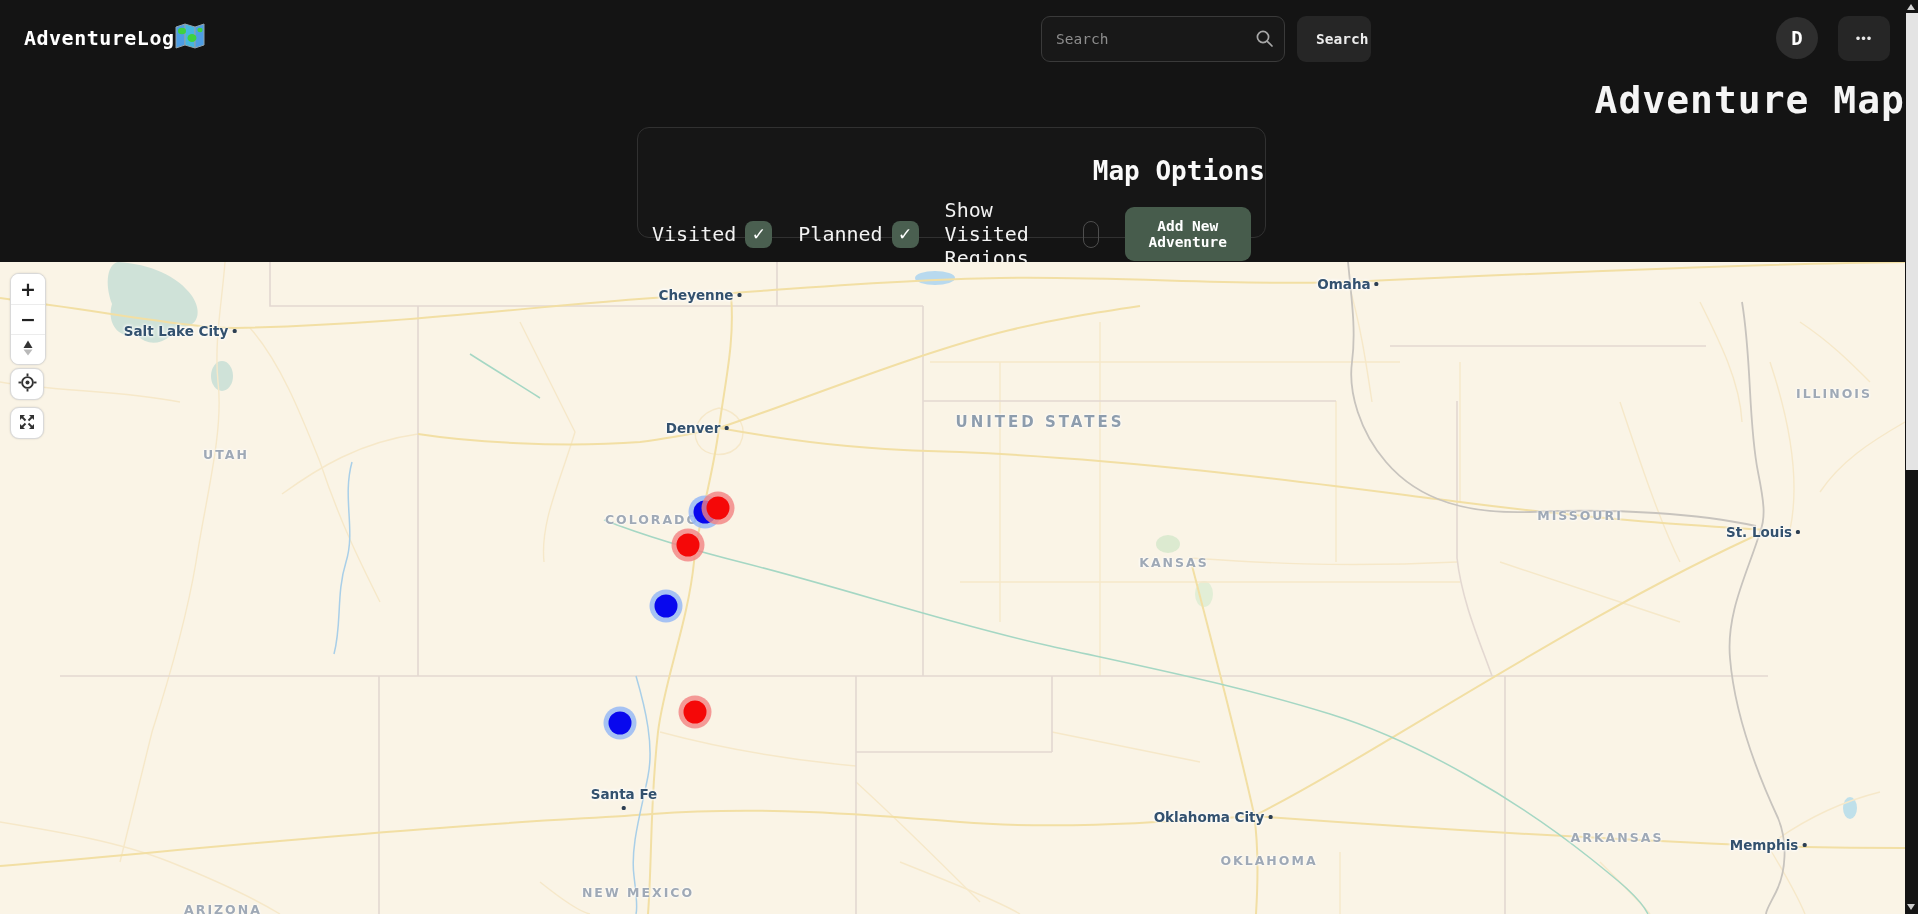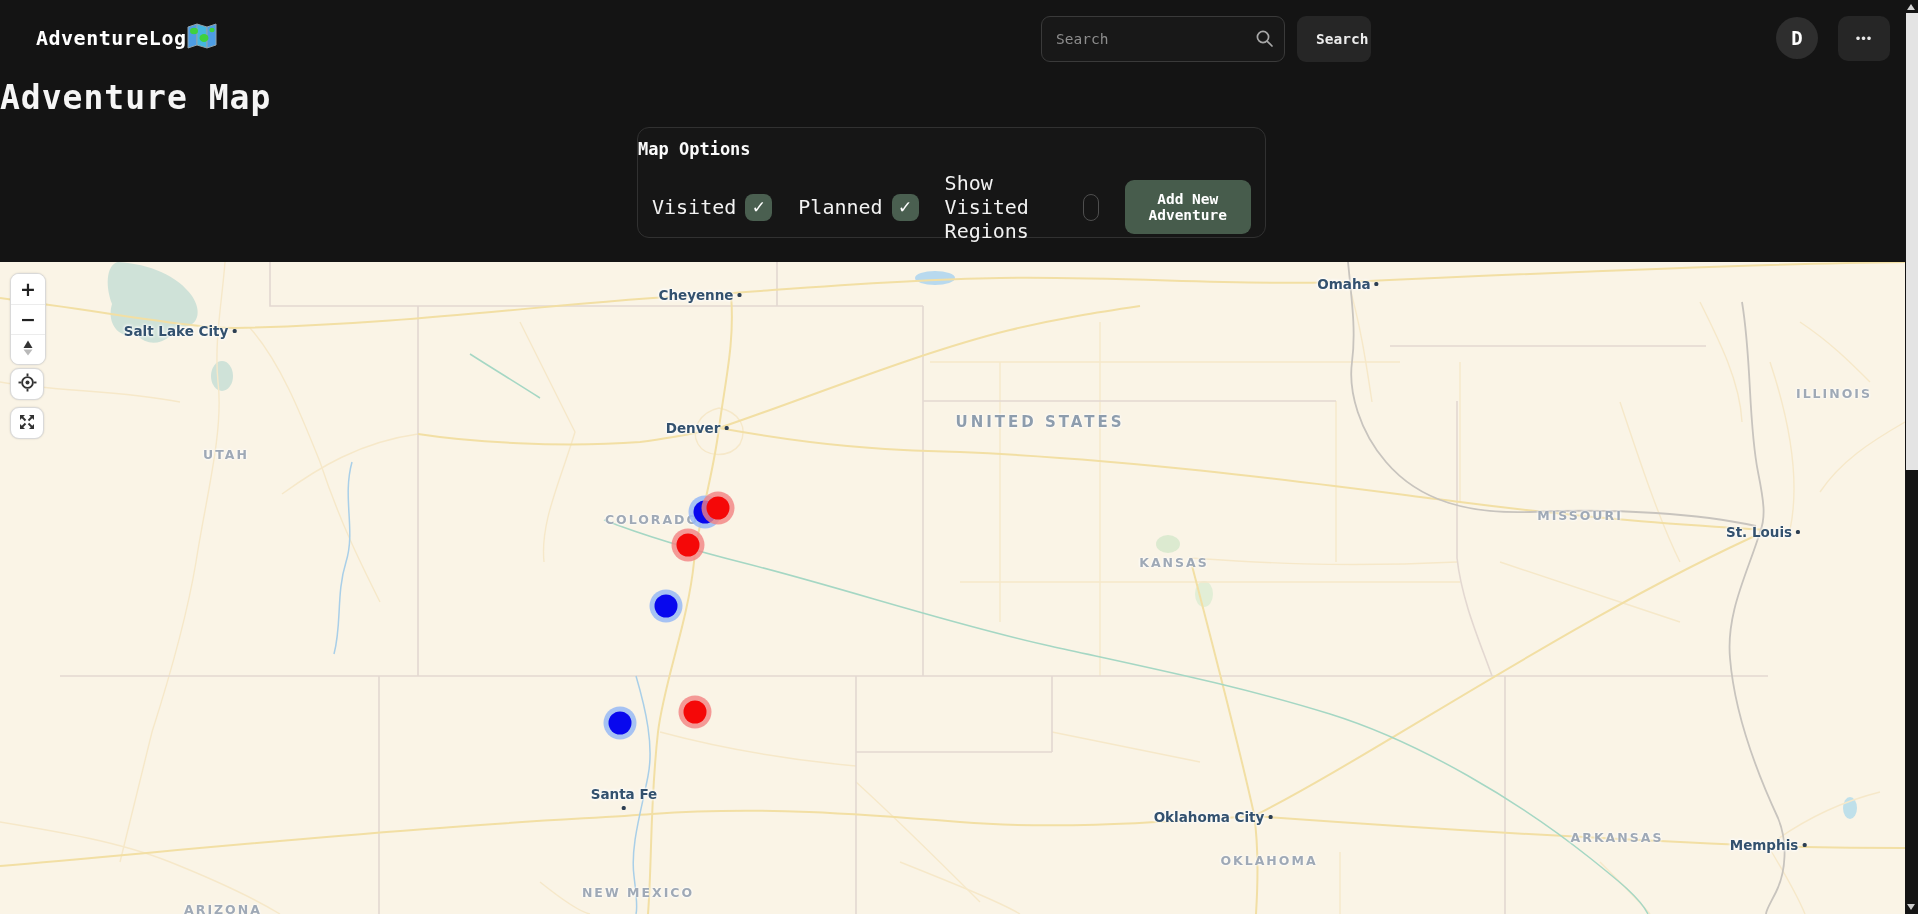--- a/index.html
+++ b/index.html
@@ -1,41 +1,41 @@
 <!DOCTYPE html>
 <html><head>
 <meta charset="utf-8">
 <style>
   html,body{margin:0;padding:0;background:#0e0e0e;}
   .page{position:relative;width:1918px;height:914px;overflow:hidden;background:#141414;
         font-family:"DejaVu Sans Mono","Liberation Mono",monospace;}
   
   .header{position:absolute;left:0;top:0;width:1905px;height:262px;background:#141414;}
-  .logo{position:absolute;left:24px;top:0;height:76px;display:flex;align-items:center;margin-left:12px;}
+  .logo{position:absolute;left:24px;top:0;height:76px;display:flex;align-items:center;}
   .logo-text{color:#fff;font-size:20px;font-weight:bold;letter-spacing:.5px;}
   .nav-row{position:absolute;left:533px;top:16px;height:46px;display:flex;gap:13px;align-items:center;}
   .nav-btn{height:46px;padding:0 19px;background:#262626;border:none;border-radius:9px;color:#ededed;
            font-family:inherit;font-size:14.5px;font-weight:600;display:flex;align-items:center;cursor:pointer;}
   .icon-btn{width:46px;padding:0;justify-content:center;}
   .search-wrap{position:absolute;left:1041px;top:16px;width:244px;height:46px;}
   .search-input{width:100%;height:100%;box-sizing:border-box;background:#181818;border:1px solid #3a3a3a;
            border-radius:9px;color:#cfcfcf;font-family:inherit;font-size:14.5px;padding:0 38px 0 14px;outline:none;}
   .search-input::placeholder{color:#8d8d8d;}
   .search-mag{position:absolute;right:11px;top:13px;}
   .search-btn{position:absolute;left:1297px;top:16px;width:74px;}
   .avatar{position:absolute;left:1776px;top:17px;width:42px;height:42px;border-radius:50%;background:#2e2e2e;
           color:#fff;font-size:19px;font-weight:bold;display:flex;align-items:center;justify-content:center;cursor:pointer;}
   .more-btn{position:absolute;left:1838px;top:16px;width:52px;height:45px;background:#262626;border:none;
           border-radius:10px;color:#e8e8e8;font-size:13px;letter-spacing:1px;cursor:pointer;}
-  .page-title{position:absolute;top:78px;left:0;width:1905px;text-align:left;color:#f5f5f5;
-          font-size:33px;font-weight:bold;letter-spacing:1px;}
+  .page-title{position:absolute;top:78px;left:0;width:1905px;text-align:right;color:#f5f5f5;
+          font-size:38px;font-weight:bold;letter-spacing:1px;}
   
   .card{position:absolute;left:637px;top:127px;width:629px;height:111px;box-sizing:border-box;
         background:#161616;border:1px solid #313131;border-radius:12px;}
-  .card-title{margin-top:11px;text-align:left;color:#fafafa;font-size:17px;font-weight:bold;}
+  .card-title{margin-top:28px;text-align:right;color:#fafafa;font-size:26px;font-weight:bold;}
   .card-row{margin-top:12px;padding:0 14px;display:flex;align-items:center;gap:26px;}
   .toggle{display:flex;align-items:center;gap:9px;}
   .toggle-label{color:#f2f2f2;font-size:20px;}
   .checkbox{width:27px;height:27px;border-radius:8px;box-sizing:border-box;border:1.5px solid #4e4e4e;
         background:transparent;display:flex;align-items:center;justify-content:center;cursor:pointer;
         color:#fff;font-size:17px;font-weight:bold;font-family:"DejaVu Sans",sans-serif;}
   .checkbox.checked{border:none;background:#4a5f50;}
   .add-btn{margin-left:auto;height:54px;padding:0 22px;background:#475c4c;border:none;border-radius:9px;
         color:#fff;font-family:inherit;font-size:14.5px;font-weight:bold;cursor:pointer;}
   

